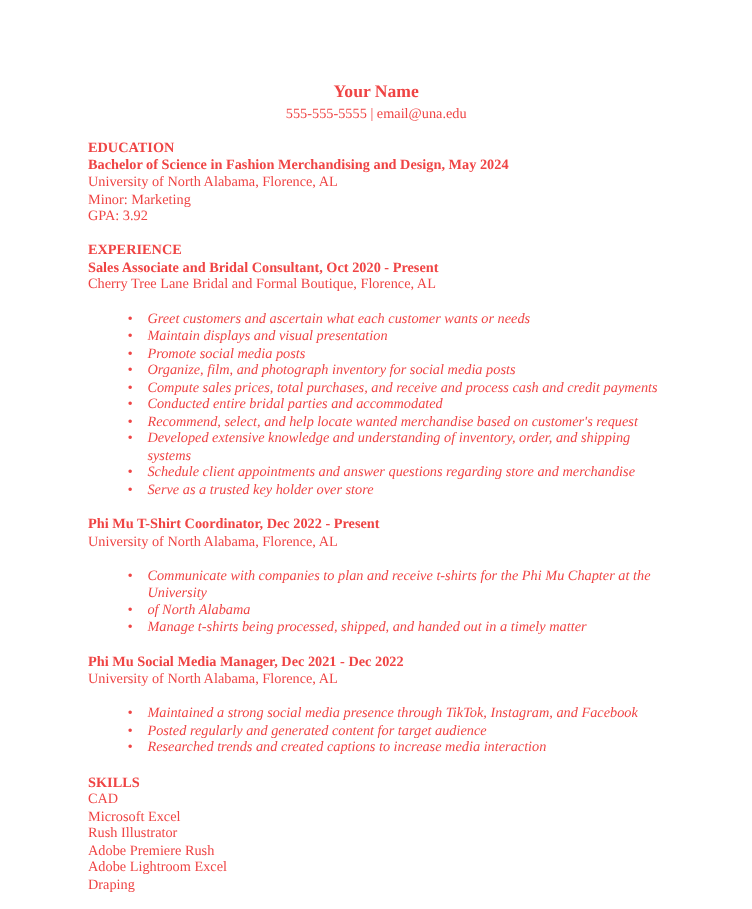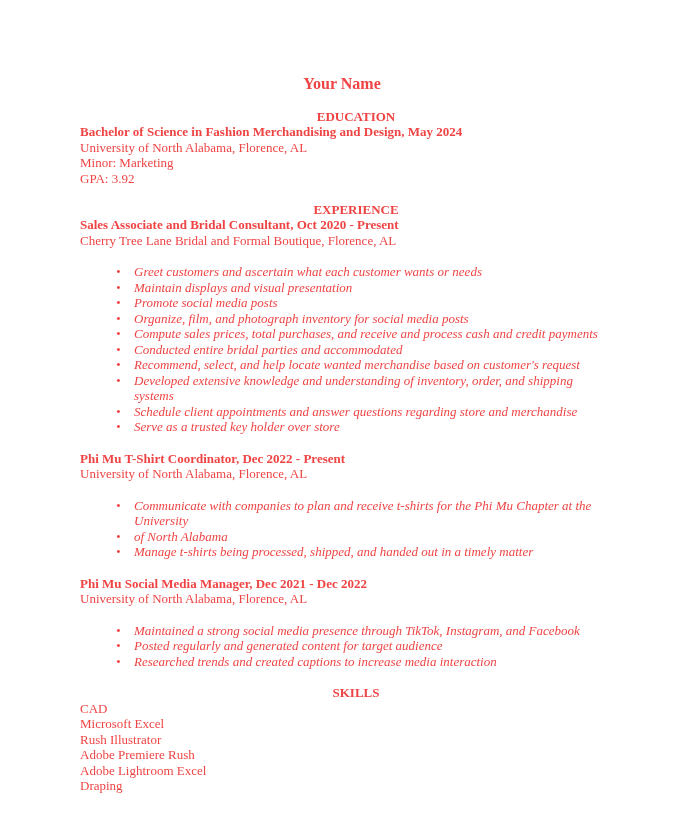--- a/index.html
+++ b/index.html
@@ -7,38 +7,39 @@
     width:684px;height:826px;box-sizing:border-box;
     background:#ffffff;color:#ef4444;
     font-family:"Liberation Serif","DejaVu Serif",serif;
     font-size:13px;line-height:15.5px;
     padding:74px 52px 0 80px;
     overflow:hidden;
   }
   .doc-header{margin-left:-80px;margin-right:-52px;text-align:center;}
   .doc-name{font-weight:bold;font-size:16px;line-height:19px;}
   .doc-contact{line-height:15.5px;margin-top:2px;}
-  .sec-heading{font-size:13px;font-weight:bold;margin:15.5px 0 0 0;line-height:15.5px;text-align:center;}
+  .sec-heading{font-size:13px;font-weight:bold;margin:15.5px 0 0 0;line-height:15.5px;}
   p{margin:0;line-height:15.5px;}
   .bold{font-weight:bold;}
   ul.bullets{margin:16px;padding:0;list-style:none;font-style:italic;}
   ul.bullets li{
     position:relative;padding-left:38px;white-space:pre;line-height:15.5px;
   }
   ul.bullets li::before{
     content:"\2022";position:absolute;left:20px;top:0;line-height:15.5px;
   }
 </style>
 </head>
 <body>
 
 <div class="page">
 
   <div class="doc-header">
     <div class="doc-name">Your Name</div>
+    <div class="doc-contact">555-555-5555 | email@una.edu</div>
   </div>
 
   <section>
     <h2 class="sec-heading">EDUCATION</h2>
     <p class="bold">Bachelor of Science in Fashion Merchandising and Design, May 2024</p>
     <p>University of North Alabama, Florence, AL</p>
     <p>Minor: Marketing</p>
     <p>GPA: 3.92</p>
   </section>
 

